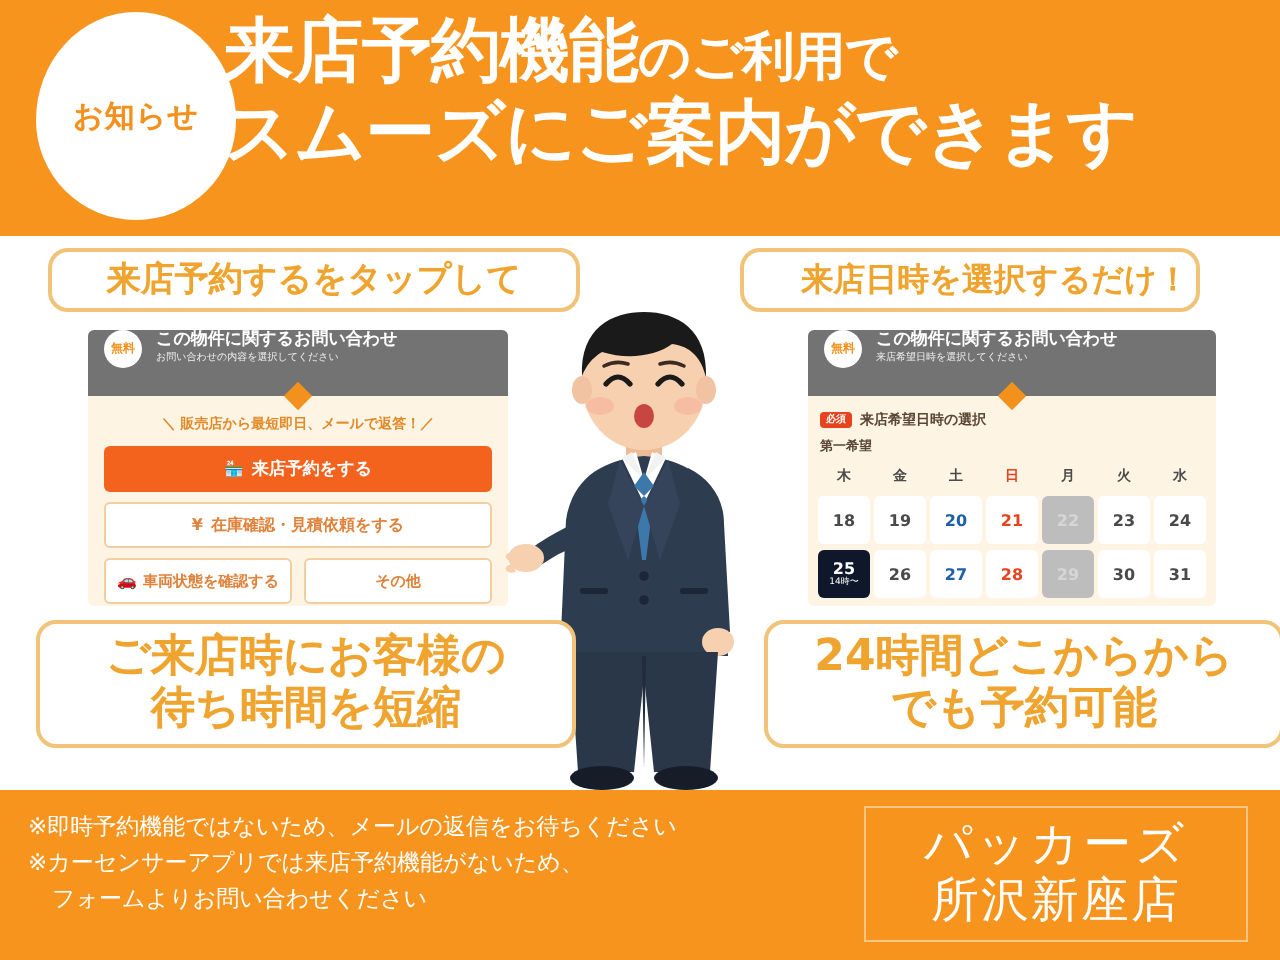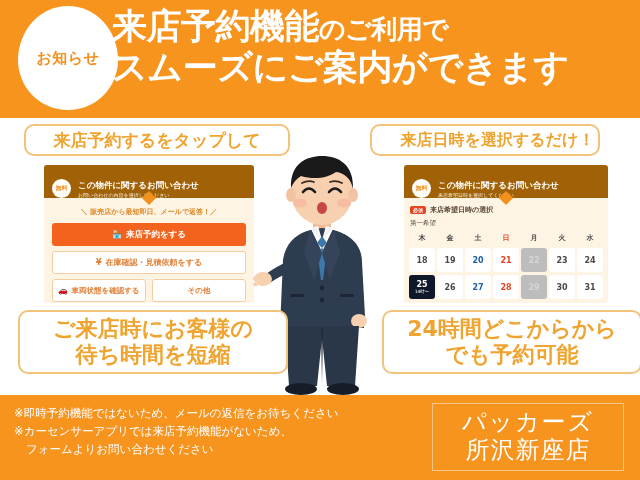--- a/index.html
+++ b/index.html
@@ -39,21 +39,21 @@
   #pill-top-left{left:24px;top:6px;width:266px;height:32px;font-size:17px;}
   #pill-top-right{left:370px;top:6px;width:230px;height:32px;font-size:16px;padding-left:25px;}
   #pill-bottom-left{left:18px;top:192px;width:270px;height:64px;font-size:22px;}
   #pill-bottom-right{left:382px;top:192px;width:260px;height:64px;font-size:22px;}
   .pill .twoline{display:block;}
 
   
   #mock-left{position:absolute;left:44px;top:47px;width:210px;height:138px;
     background:#fdf4e4;border-radius:3px;overflow:hidden;}
   .mock-head{
-    height:33px;background:#a16207;display:flex;align-items:flex-end;padding-left:8px;
+    height:33px;background:#737373;display:flex;align-items:flex-start;padding-left:8px;
     position:relative;
   }
   .free-circle{
     width:19px;height:19px;border-radius:50%;background:#fff;flex:0 0 auto;
     display:flex;align-items:center;justify-content:center;
     color:#f2921d;font-size:6px;font-weight:bold;
   }
   .mock-head-txt{margin-left:7px;color:#fff;}
   .mock-head-t1{font-size:8.5px;font-weight:bold;line-height:1.2;}
   .mock-head-t2{font-size:5px;opacity:.9;line-height:1.3;margin-top:1px;}
@@ -85,21 +85,21 @@
 
   
   #mock-right{position:absolute;left:404px;top:47px;width:204px;height:138px;
     background:#fdf4e4;border-radius:3px;overflow:hidden;}
   .req-line{display:flex;align-items:center;gap:4px;margin:7px 0 0 6px;}
   .req-badge{
     background:#e8431f;color:#fff;font-size:5px;font-weight:bold;
     padding:1.5px 3px;border-radius:2px;line-height:1;
   }
   .req-txt{font-size:7px;font-weight:bold;color:#5a4634;}
-  .pref-txt{font-size:6.5px;font-weight:normal;color:#5a4634;margin:4px 0 0 6px;}
+  .pref-txt{font-size:6.5px;font-weight:bold;color:#5a4634;margin:4px 0 0 6px;}
   .cal{margin:3px 5px 0 5px;}
   .cal-row{display:flex;gap:2px;}
   .cal-dow{
     flex:1;text-align:center;font-size:7px;font-weight:bold;color:#4a4a4a;padding:2px 0;
   }
   .cal-dow.sun{color:#e8431f;}
   .cal-cell{
     flex:1;height:24px;background:#fff;border-radius:3px;margin-top:3px;
     display:flex;flex-direction:column;align-items:center;justify-content:center;
     font-size:8px;font-weight:bold;color:#4a4a4a;

